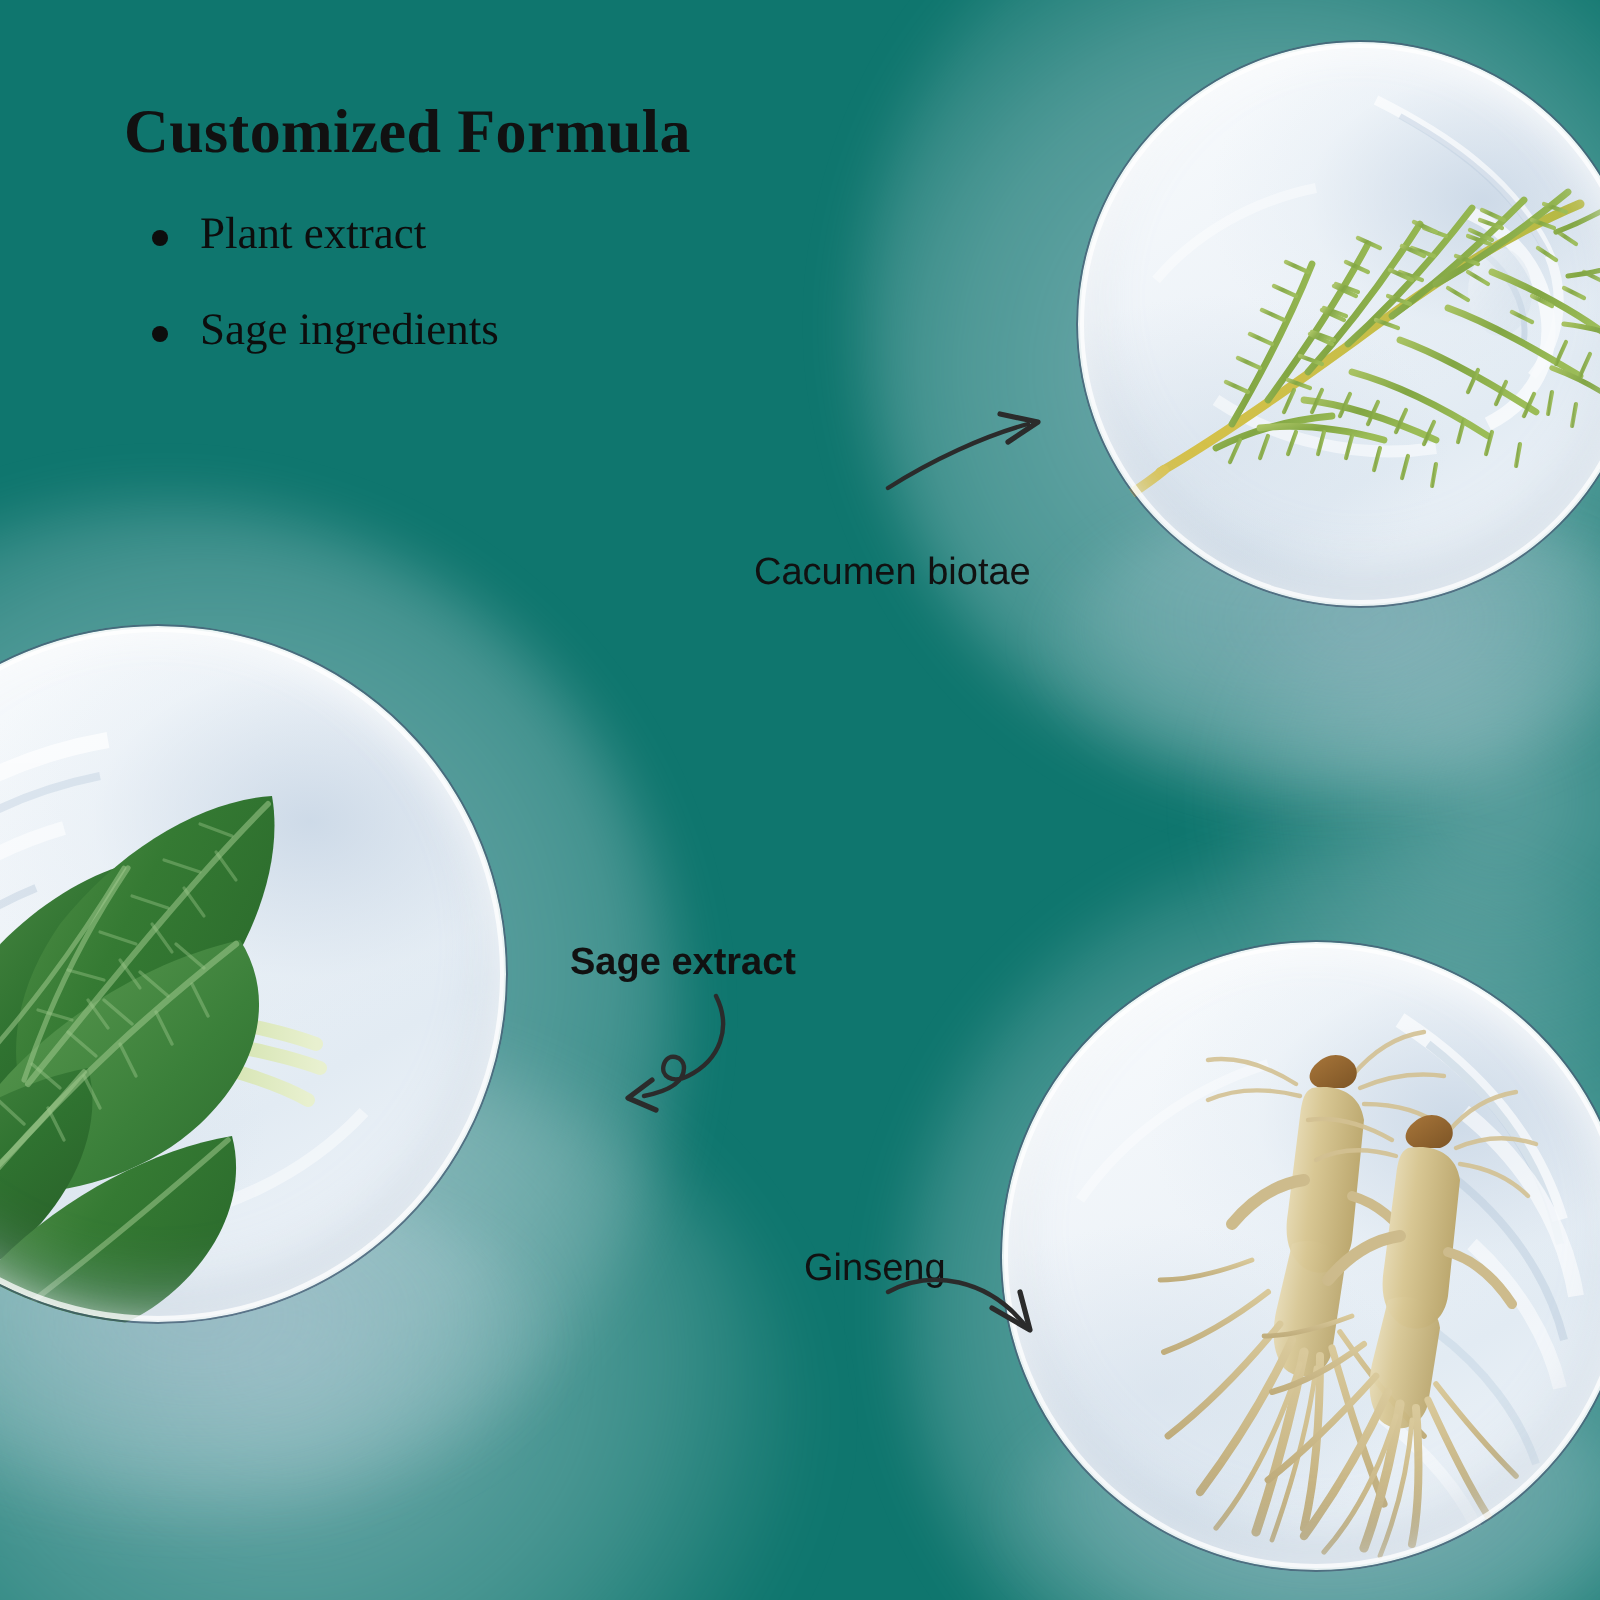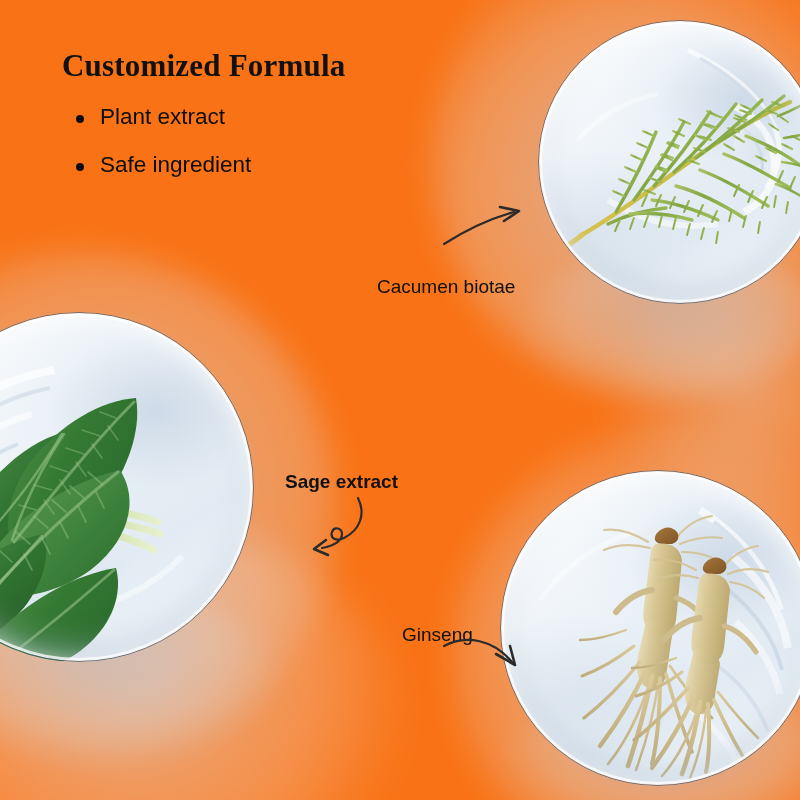--- a/index.html
+++ b/index.html
@@ -3,21 +3,21 @@
 <meta charset="utf-8">
 <style>
   html, body {
     margin: 0; padding: 0;
     background: #ffffff;
   }
   #stage {
     position: relative;
     width: 800px; height: 800px;
     overflow: hidden;
-    background: #f97316;
+    background: #0f766e;
     font-family: "Liberation Sans", sans-serif;
   }
 
   
   .bg-wash { position: absolute; border-radius: 50%; pointer-events: none; }
 
   #wash-top-right {
     left: 430px; top: -80px; width: 460px; height: 480px;
     background: radial-gradient(circle at 45% 55%, rgba(205,218,232,0.55) 0%, rgba(222,232,241,0.30) 45%, rgba(255,255,255,0) 72%);
     filter: blur(14px);
@@ -90,21 +90,21 @@
   #headline-block { position: absolute; left: 62px; top: 48px; width: 380px; }
   #page-title {
     font-family: "Liberation Serif", serif;
     font-weight: bold;
     font-size: 31px;
     color: #111111;
     letter-spacing: 0.2px;
     margin: 0 0 22px 0;
     white-space: nowrap;
   }
-  #feature-list { list-style: none; margin: 0; padding: 0 0 0 14px; }
+  #feature-list { list-style: none; margin: 0; padding: 0 0 0 14px; font-family: Liberation Serif, serif; }
   #feature-list li {
     position: relative;
     font-size: 22.5px;
     color: #0d0d0d;
     line-height: 1;
     padding-left: 24px;
     margin-bottom: 25px;
     white-space: nowrap;
   }
   #feature-list li .dot {
@@ -457,21 +457,21 @@
 
   <div id="headline-block">
     <h1 id="page-title">Customized Formula</h1>
     <ul id="feature-list">
       <li>
         <span class="dot"></span>
         <span>Plant extract</span>
       </li>
       <li>
         <span class="dot"></span>
-        <span>Safe ingredient</span>
+        <span>Sage ingredients</span>
       </li>
     </ul>
   </div>
 
   <div class="ingredient-label" id="label-cacumen">Cacumen biotae</div>
   <svg class="arrow" id="arrow-cacumen" viewBox="0 0 90 60">
     <path d="M4 44 C26 30 52 18 74 12" fill="none" stroke="#2b2b2b" stroke-width="2.2" stroke-linecap="round"></path>
     <path d="M60 7 L79 11 L64 21" fill="none" stroke="#2b2b2b" stroke-width="2.6" stroke-linecap="round" stroke-linejoin="round"></path>
   </svg>
 

